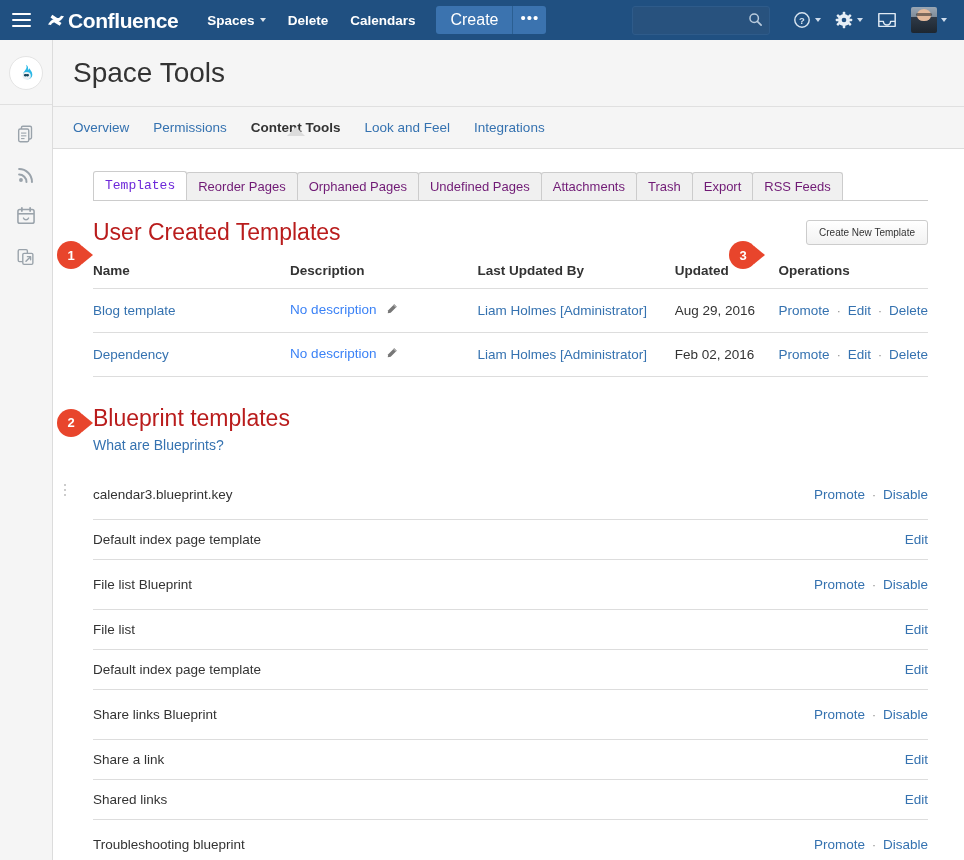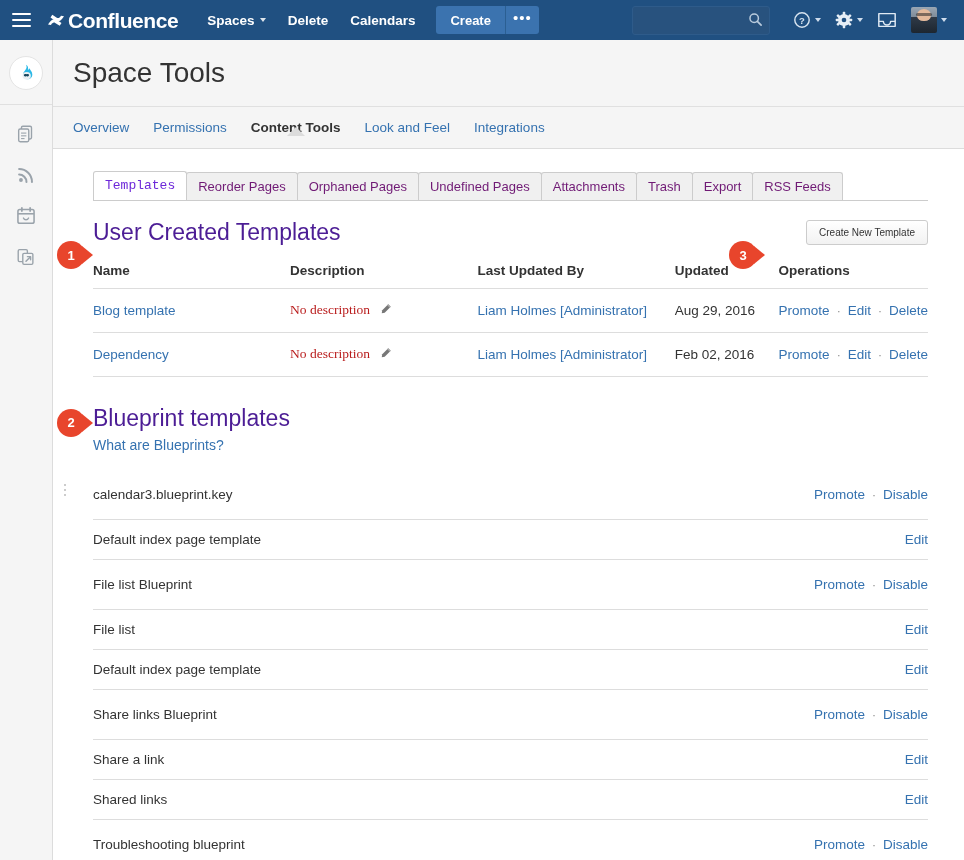--- a/index.html
+++ b/index.html
@@ -94,22 +94,22 @@
   }
   .create-group {
     display: flex;
     align-items: stretch;
     margin-left: 10px;
     height: 28px;
   }
   .create-btn {
     background: #3b73af;
     color: #ffffff;
-    font-size: 13px;
-    font-weight: bold;
+    font-size: 16px;
+    font-weight: normal;
     padding: 0 14px;
     display: flex;
     align-items: center;
     border-radius: 3px 0 0 3px;
     cursor: pointer;
   }
   .create-more {
     background: #3b73af;
     color: #ffffff;
     width: 34px;
@@ -339,21 +339,21 @@
   }
   .section-head {
     display: flex;
     align-items: center;
     justify-content: space-between;
     margin-top: 18px;
     position: relative;
   }
   .section-title {
     font-size: 23px;
-    color: #4c1d95;
+    color: #b91c1c;
     font-weight: normal;
     margin: 0;
     line-height: 1.2;
   }
   .btn {
     font-size: 10px;
     color: #333333;
     background: linear-gradient(#ffffff, #f2f2f2);
     border: 1px solid #cccccc;
     border-radius: 3px;
@@ -409,21 +409,21 @@
     padding: 13px 0;
     border-bottom: 1px solid #dddddd;
     color: #333333;
     vertical-align: middle;
   }
   .lnk {
     color: #3572b0;
     cursor: pointer;
     text-decoration: none;
   }
-  .muted { color: #b91c1c; font-family: Liberation Serif, serif; }
+  .muted { color: #3b82f6; }
   .pencil {
     display: inline-block;
     vertical-align: -2px;
     margin-left: 5px;
     cursor: pointer;
   }
   .ops { white-space: nowrap; }
   .ops .sep { color: #999999; padding: 0 3px; }
 
   .col-name  { width: 200px; }

